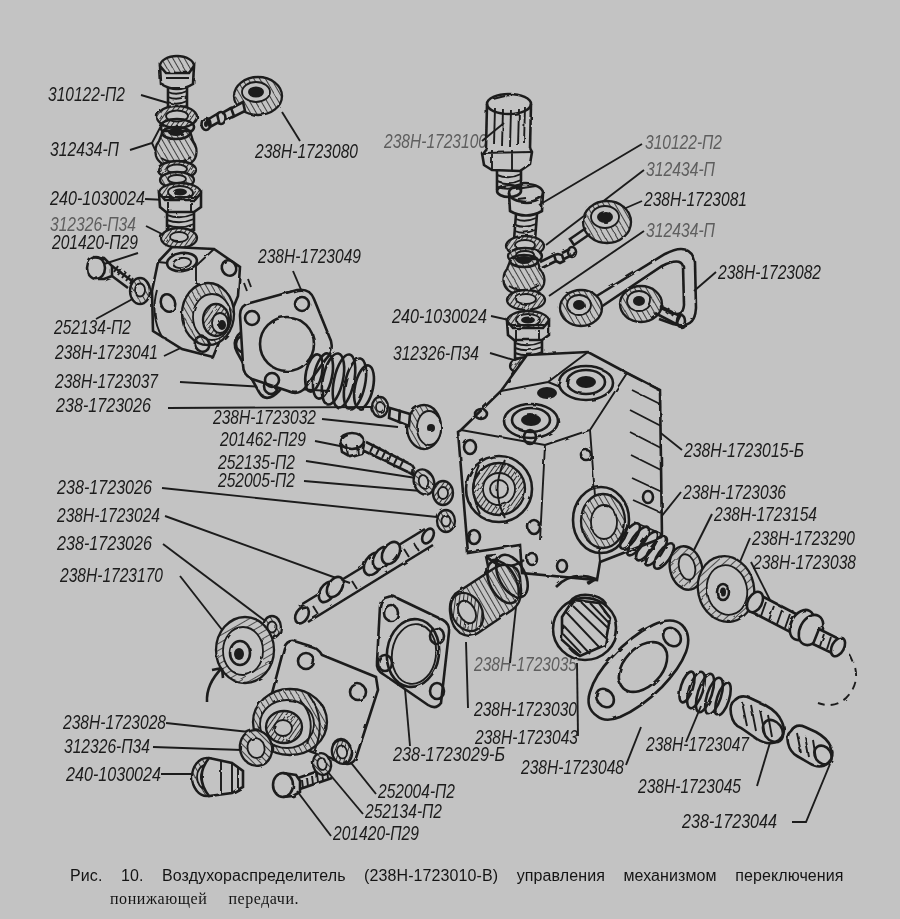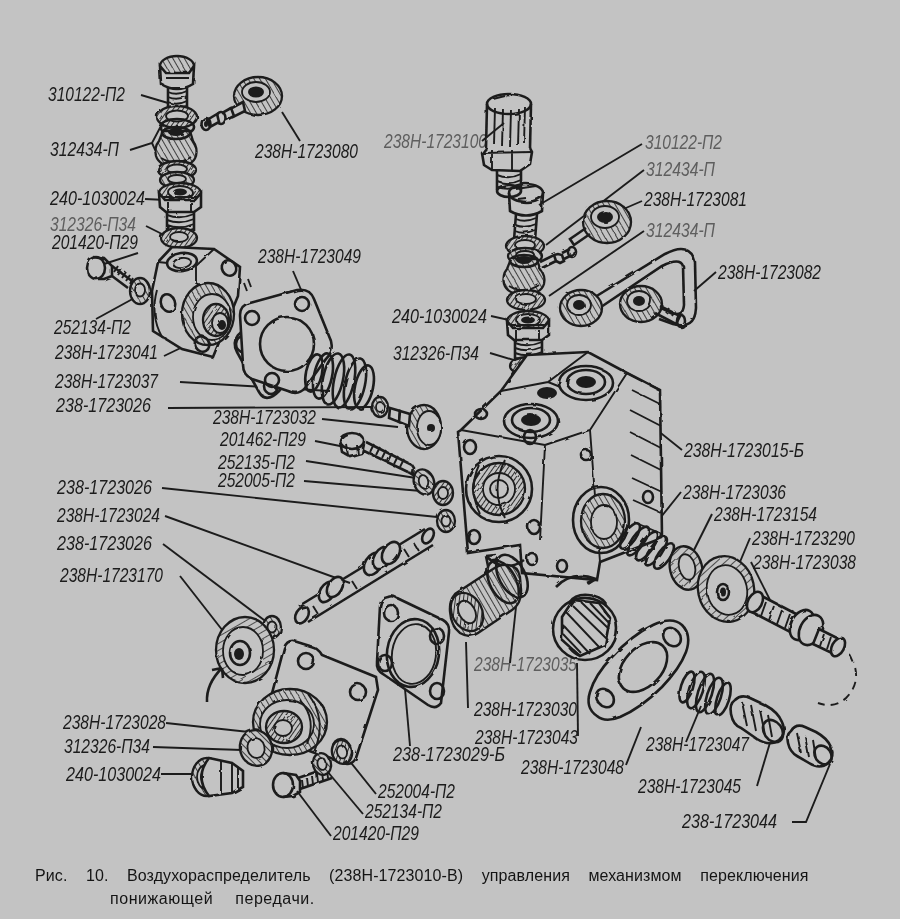--- a/index.html
+++ b/index.html
@@ -8,21 +8,21 @@
   .ln{stroke:#1c1c1c;stroke-width:1.9;fill:none;}
   .pt{stroke:#1c1c1c;stroke-width:2.6;fill:none;}
   .ptf{stroke:#1c1c1c;stroke-width:2.6;fill:#c3c3c3;}
   .dk{fill:#1c1c1c;stroke:none;}
   .hf{fill:url(#h1);stroke:#1c1c1c;stroke-width:2.3;}
   .hf2{fill:url(#h2);stroke:#1c1c1c;stroke-width:2.3;}
   .hf3{fill:url(#h3);stroke:#1c1c1c;stroke-width:2.3;}
   .bgf{fill:#c3c3c3;stroke:#1c1c1c;stroke-width:1.8;}
   text{font-family:"Liberation Sans",sans-serif;font-style:italic;font-size:21px;fill:#1c1c1c;letter-spacing:0;}
   .gy{fill:#5e5e5e;}
-  .cap{font-style:normal;font-size:16px;fill:#141414;}
+  .cap{font-style:normal;font-size:16px;fill:#141414;margin-left:35px;}
 </style>
 </head>
 <body>
 <svg width="900" height="919" viewBox="0 0 900 919">
 <defs>
   <pattern id="h1" width="4" height="4" patternUnits="userSpaceOnUse" patternTransform="rotate(35)">
     <rect width="4" height="4" fill="#c3c3c3"></rect>
     <line x1="0" y1="0" x2="0" y2="4" stroke="#1c1c1c" stroke-width="1.8"></line>
   </pattern>
   <pattern id="h2" width="5" height="5" patternUnits="userSpaceOnUse" patternTransform="rotate(-30)">
@@ -559,14 +559,14 @@
   <ellipse class="pt" cx="391" cy="613" rx="7" ry="8"></ellipse>
   <ellipse class="pt" cx="437" cy="636" rx="7" ry="8"></ellipse>
   <ellipse class="pt" cx="437" cy="691" rx="7" ry="8"></ellipse>
   <ellipse class="pt" cx="385" cy="663" rx="7" ry="8"></ellipse>
 </g>
 </g>
 </svg>
 
 <div class="capwrap" style="position:absolute;left:35px;top:864px;width:860px;white-space:nowrap;line-height:23px;">
   <span class="cap" style="font-family:'Liberation Sans',sans-serif;font-size:16px;color:#141414;word-spacing:4.7px;letter-spacing:0.1px;">Рис.&nbsp; 10.&nbsp; Воздухораспределитель&nbsp; (238Н-1723010-В)&nbsp; управления&nbsp; механизмом&nbsp; переключения</span><br>
-  <span class="cap" style="font-family:Liberation Sans, sans-serif;font-size:16px;color:#141414;word-spacing:6px;letter-spacing:0.55px;margin-left:75px;">понижающей&nbsp; передачи.</span>
+  <span class="cap" style="font-family:Liberation Serif, serif;font-size:16px;color:#141414;word-spacing:6px;letter-spacing:0.55px;margin-left:75px;">понижающей&nbsp; передачи.</span>
 </div>
 
 </body></html>

